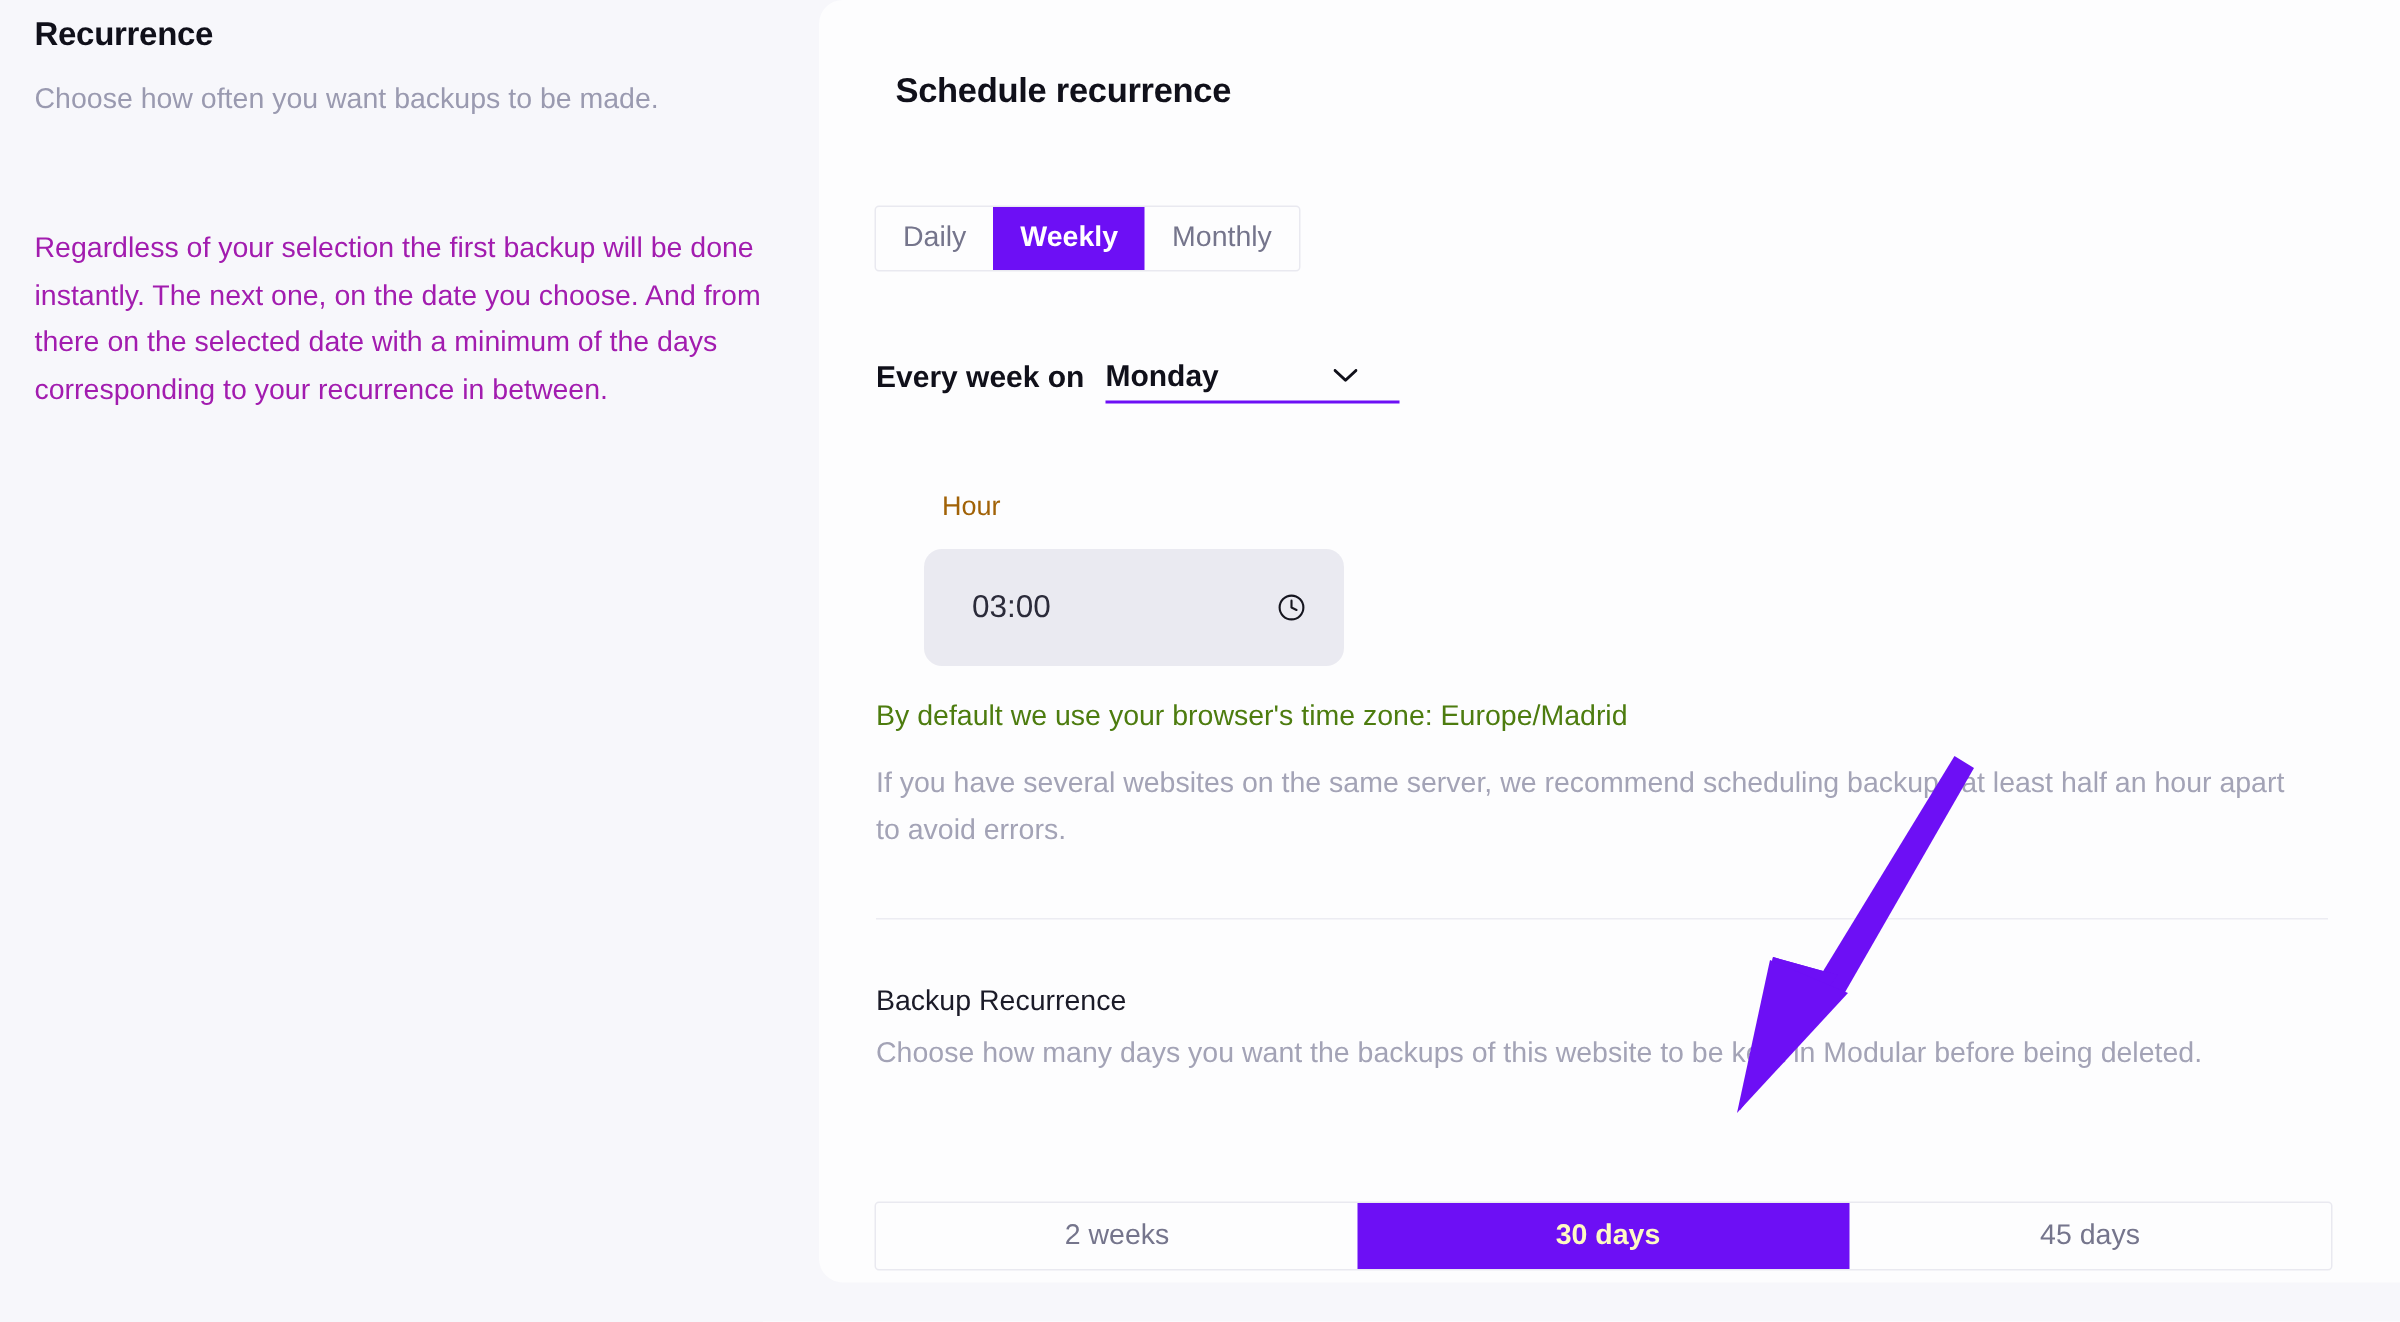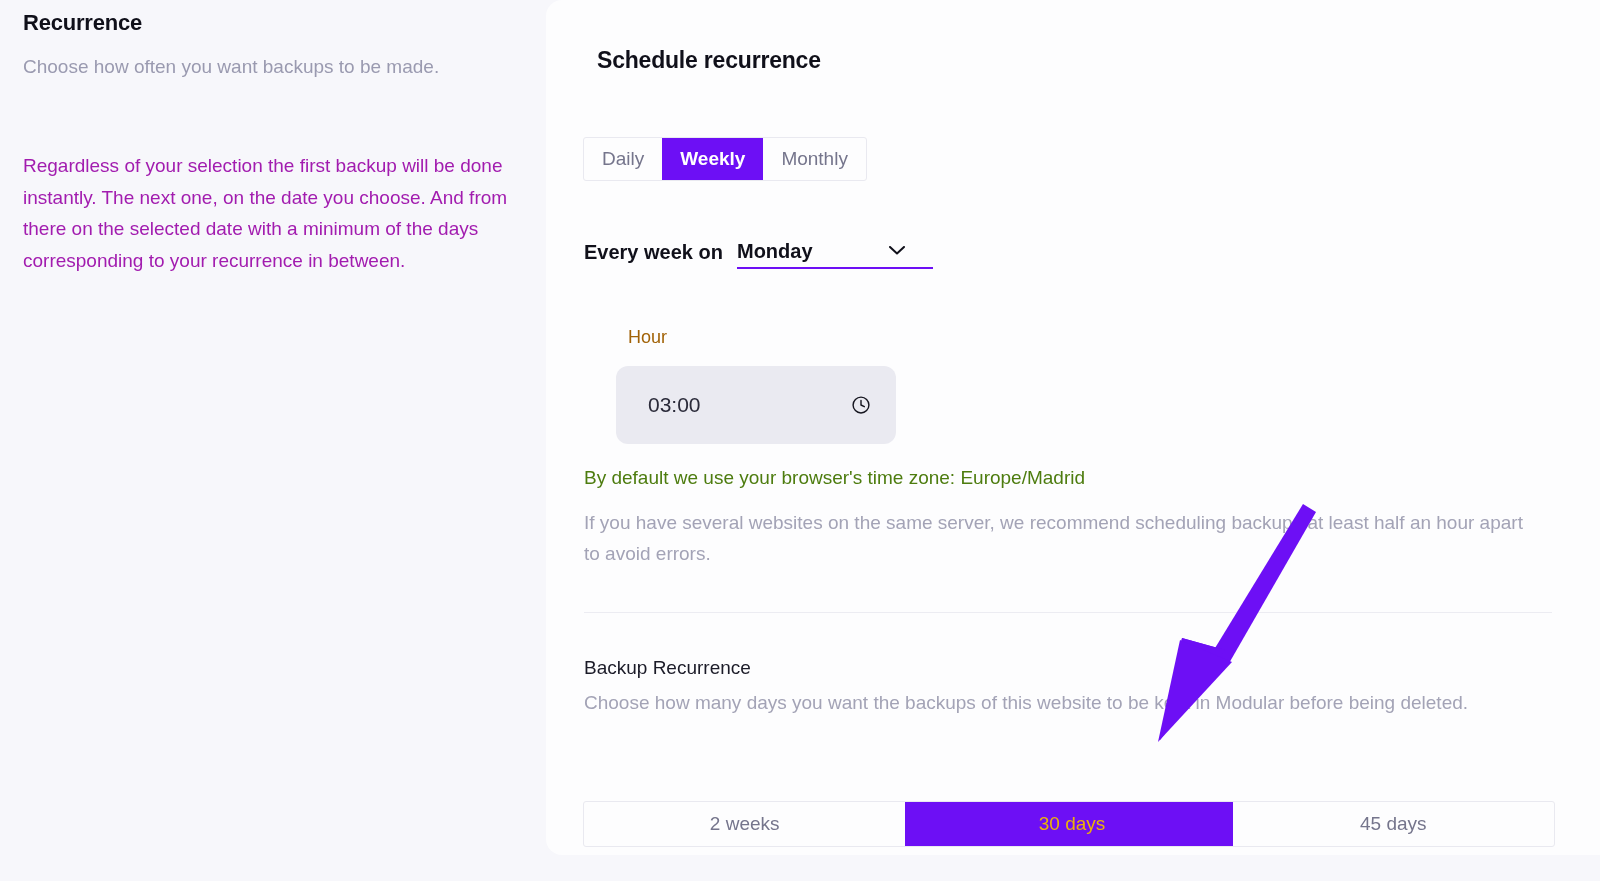--- a/index.html
+++ b/index.html
@@ -244,22 +244,22 @@
     font-size: 19px;
     color: #75758c;
     background: transparent;
     border: none;
     cursor: pointer;
     font-family: "Liberation Sans", sans-serif;
     height: 100%;
   }
   .retention-btn.selected {
     background: #6d0ff5;
-    color: #eab308;
-    font-weight: normal;
+    color: #fef9c3;
+    font-weight: bold;
     padding-left: 12px;
   }
 
   
   #annotation-arrow {
     position: absolute;
     left: 1120px;
     top: 490px;
     width: 220px;
     height: 270px;

